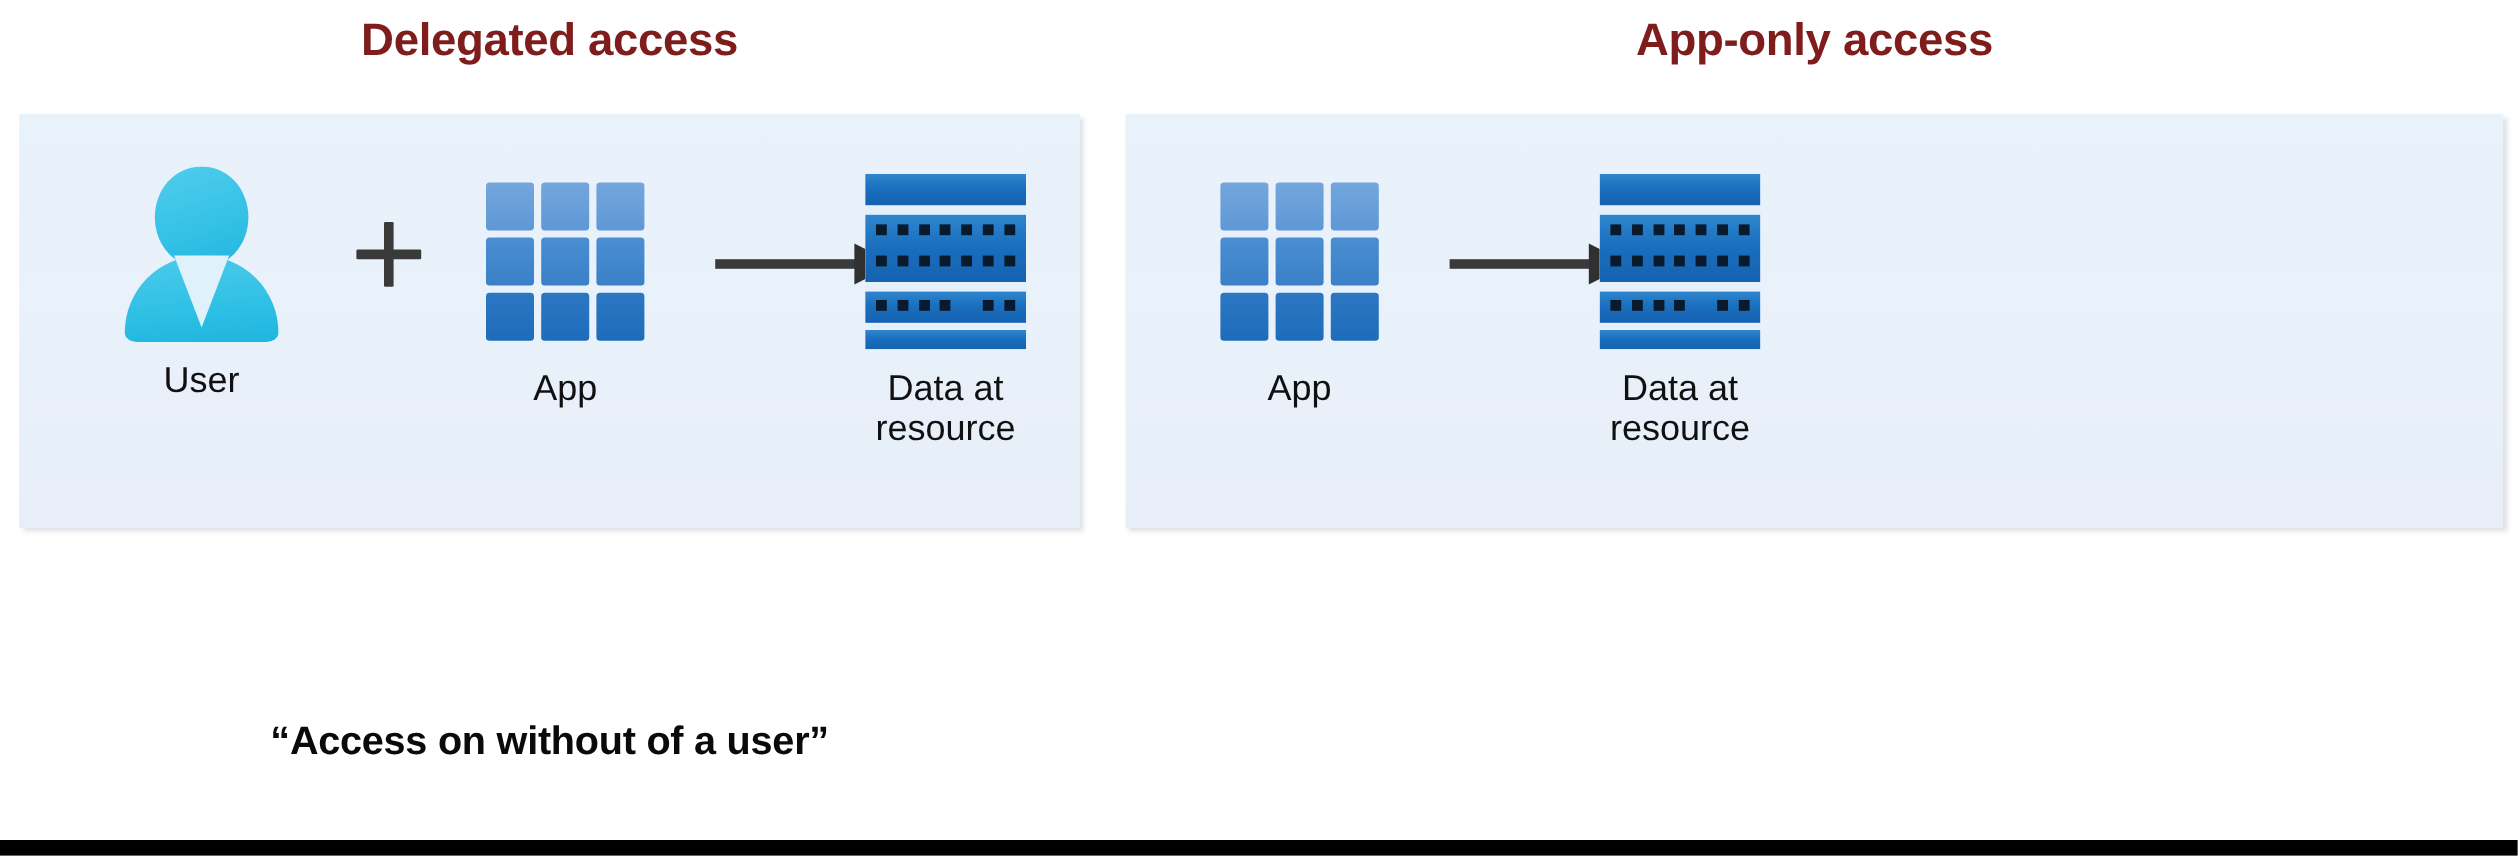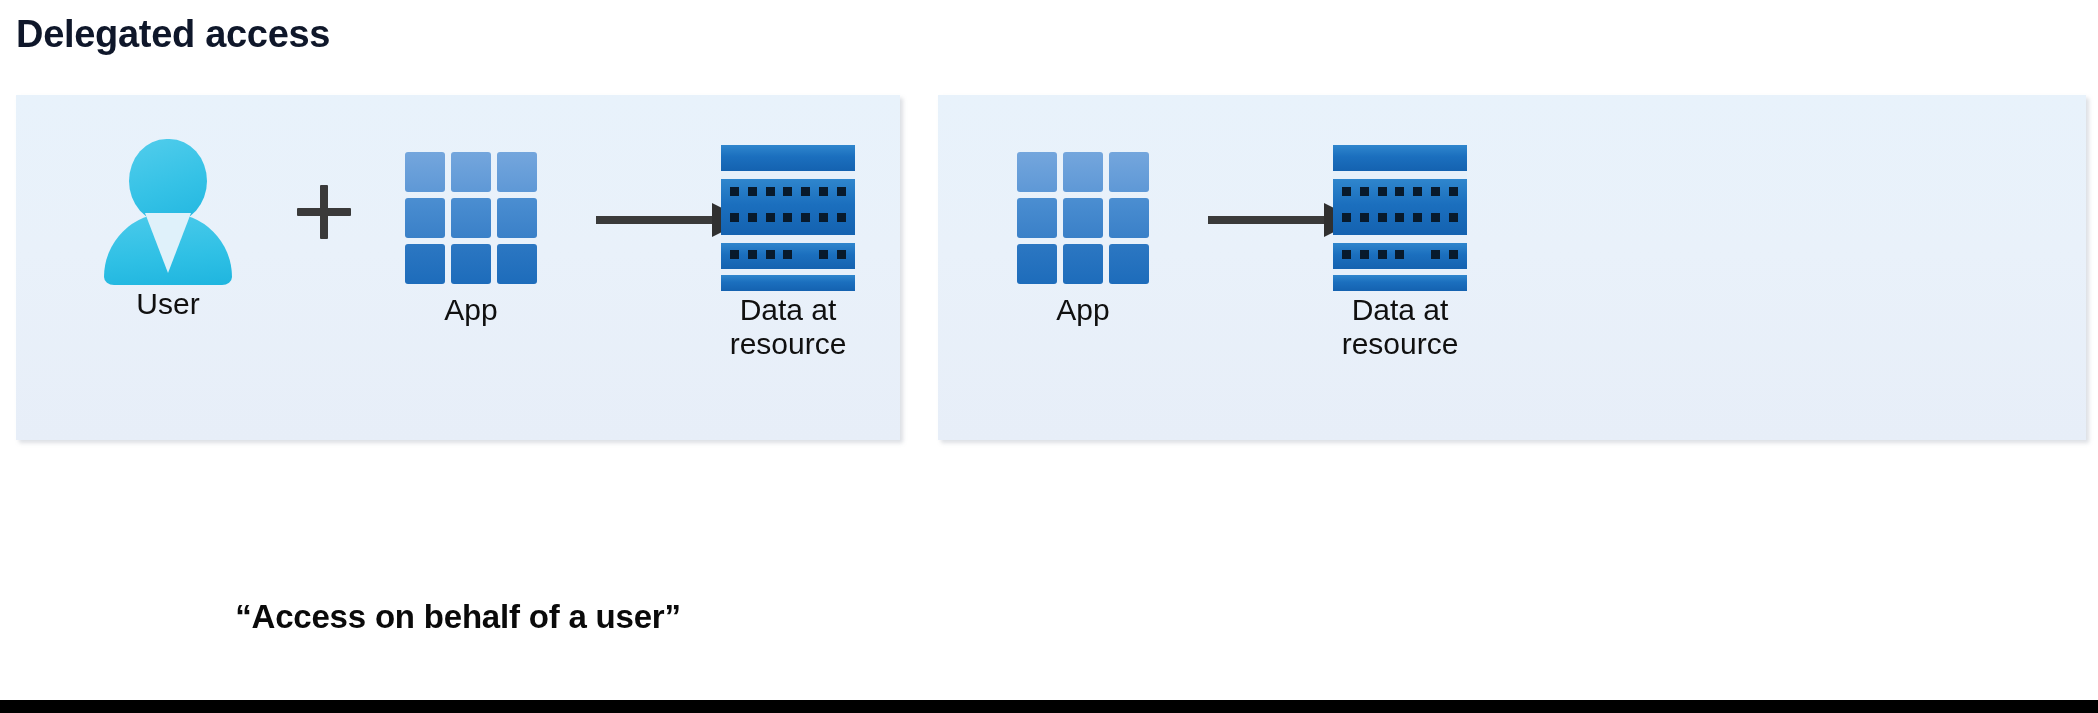--- a/index.html
+++ b/index.html
@@ -30,24 +30,24 @@
     height: 700px;
   }
   #col-delegated { left: 16px;  width: 884px; }
   #col-apponly   { left: 938px; width: 1148px; }
 
   .column-title {
     position: absolute;
     top: 13px;
     left: 0;
     width: 100%;
-    text-align: left;
+    text-align: center;
     font-size: 38px;
     font-weight: bold;
-    color: #0f172a;
+    color: #7f1d1d;
     letter-spacing: -0.3px;
     white-space: nowrap;
   }
 
   .panel {
     position: absolute;
     top: 95px;
     left: 0;
     width: 100%;
     height: 345px;
@@ -80,20 +80,21 @@
     position: absolute;
     text-align: center;
   }
   .node-art {
     height: 150px;
     display: flex;
     align-items: center;
     justify-content: center;
   }
   .node-label {
+    margin-top: 14px;
     font-size: 30px;
     line-height: 1.12;
     color: #101010;
     font-weight: normal;
     white-space: pre-line;
   }
 
   
   .user-icon {
     position: relative;
@@ -314,25 +315,26 @@
               </div>
             </div>
           </div>
           <div class="node-label">Data at
 resource</div>
         </div>
 
       </div>
     </div>
 
-    <div class="column-caption">“Access on behalf of a user”</div>
+    <div class="column-caption">“Access on without of a user”</div>
   </div>
 
   <div class="column" id="col-apponly">
 
+    <div class="column-title">App-only access</div>
 
     <div class="panel">
       <div class="flow">
 
         <div class="node" style="left:45px; top:48px; width:200px;">
           <div class="node-art">
             <div class="app-icon">
               <i></i>
               <i></i>
               <i></i>

